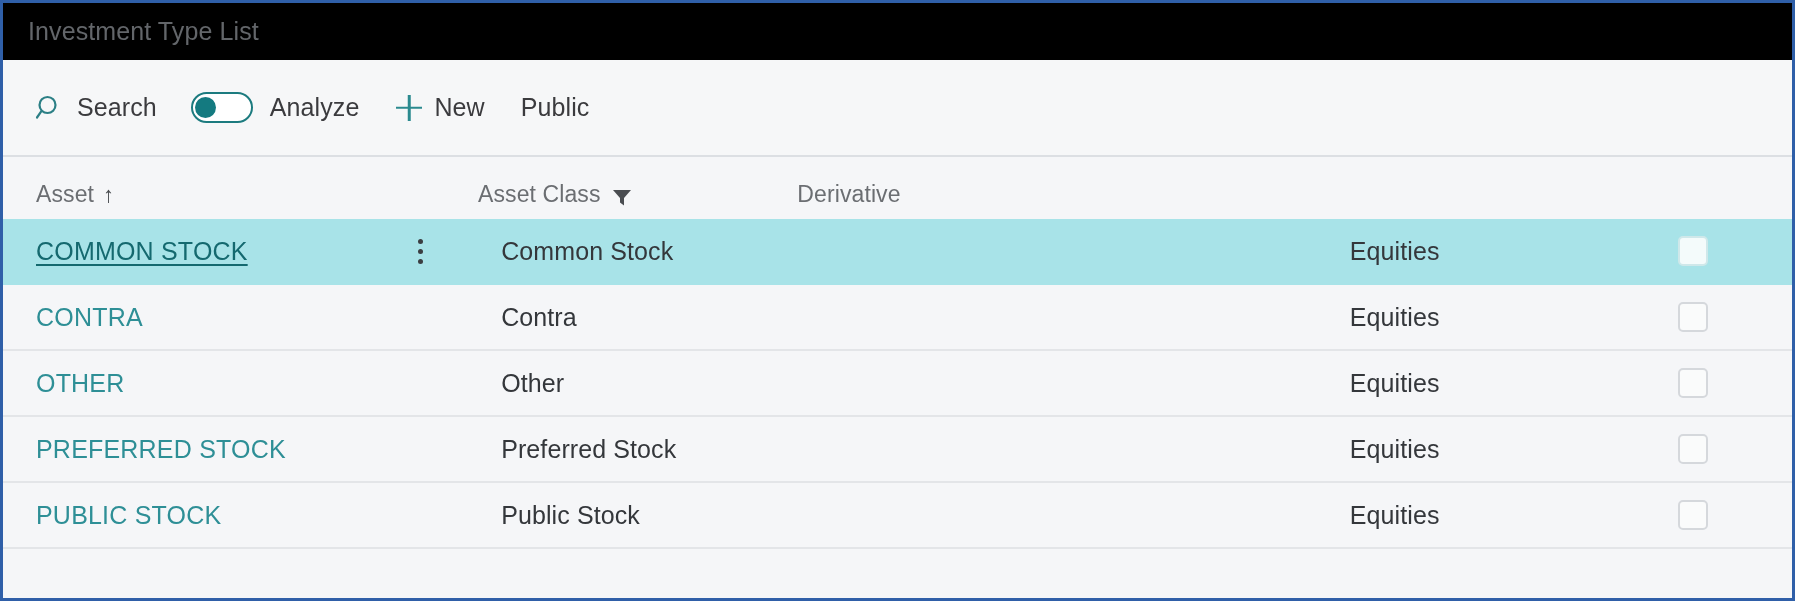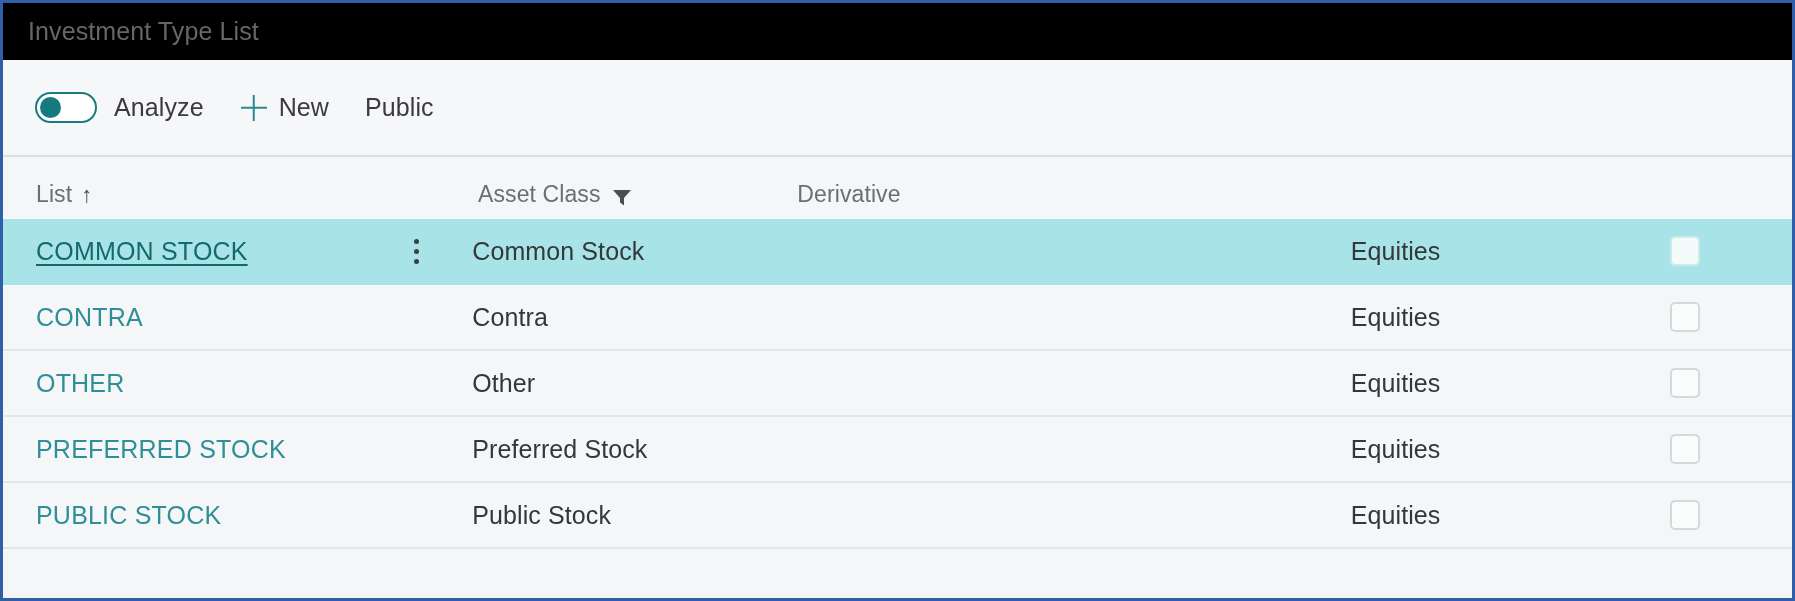--- a/index.html
+++ b/index.html
@@ -122,20 +122,21 @@
     display: flex;
     align-items: center;
   }
 
   .row {
     height: 66px;
     display: flex;
     align-items: center;
     background: #f5f6f8;
     border-bottom: 2px solid #e3e5e8;
+    gap: 29px;
   }
   .row.selected {
     background: #a8e3e8;
     border-bottom: 2px solid #a8e3e8;
   }
 
   
   .c-code  { width: 400px; padding-left: 33px; }
   .c-dots  { width: 62px; display: flex; align-items: center; justify-content: flex-start; }
   .c-desc  { width: 875px; padding-left: 8px; }
@@ -204,20 +205,29 @@
 <body>
 
 <div id="app">
 
   <div class="titlebar">
     <span class="title-text">Investment Type List</span>
   </div>
 
   <div class="toolbar">
 
+    <div class="tb-item tb-search">
+      <span class="search-ico">
+        <svg width="30" height="30" viewBox="0 0 30 30">
+          <circle cx="12.5" cy="12" r="8" fill="none" stroke="#2b7f85" stroke-width="2.2"></circle>
+          <line x1="6.4" y1="18.2" x2="2" y2="24.5" stroke="#2b7f85" stroke-width="2.2" stroke-linecap="round"></line>
+        </svg>
+      </span>
+      <span class="tb-label">Search</span>
+    </div>
 
     <div class="tb-item tb-analyze">
       <span class="toggle">
         <span class="knob"></span>
       </span>
       <span class="tb-label">Analyze</span>
     </div>
 
     <div class="tb-item tb-new">
       <span class="plus-ico"></span>
@@ -227,21 +237,21 @@
     <div class="tb-item tb-manage">
       <span class="tb-label">Public</span>
     </div>
 
   </div>
 
   <div class="grid">
 
     <div class="grid-head">
       <div class="cell c-code">
-        <span>List</span>
+        <span>Asset</span>
         <span class="sort-arrow">↑</span>
       </div>
       <div class="cell c-dots"></div>
       <div class="cell c-asset">
         <span>Asset Class</span>
         <span class="filter-ico">
           <svg width="20" height="18" viewBox="0 0 20 18">
             <path d="M1 1 H19 L12 9 V16.5 L8 13.6 V9 Z" fill="#4a4d51"></path>
           </svg>
         </span>

